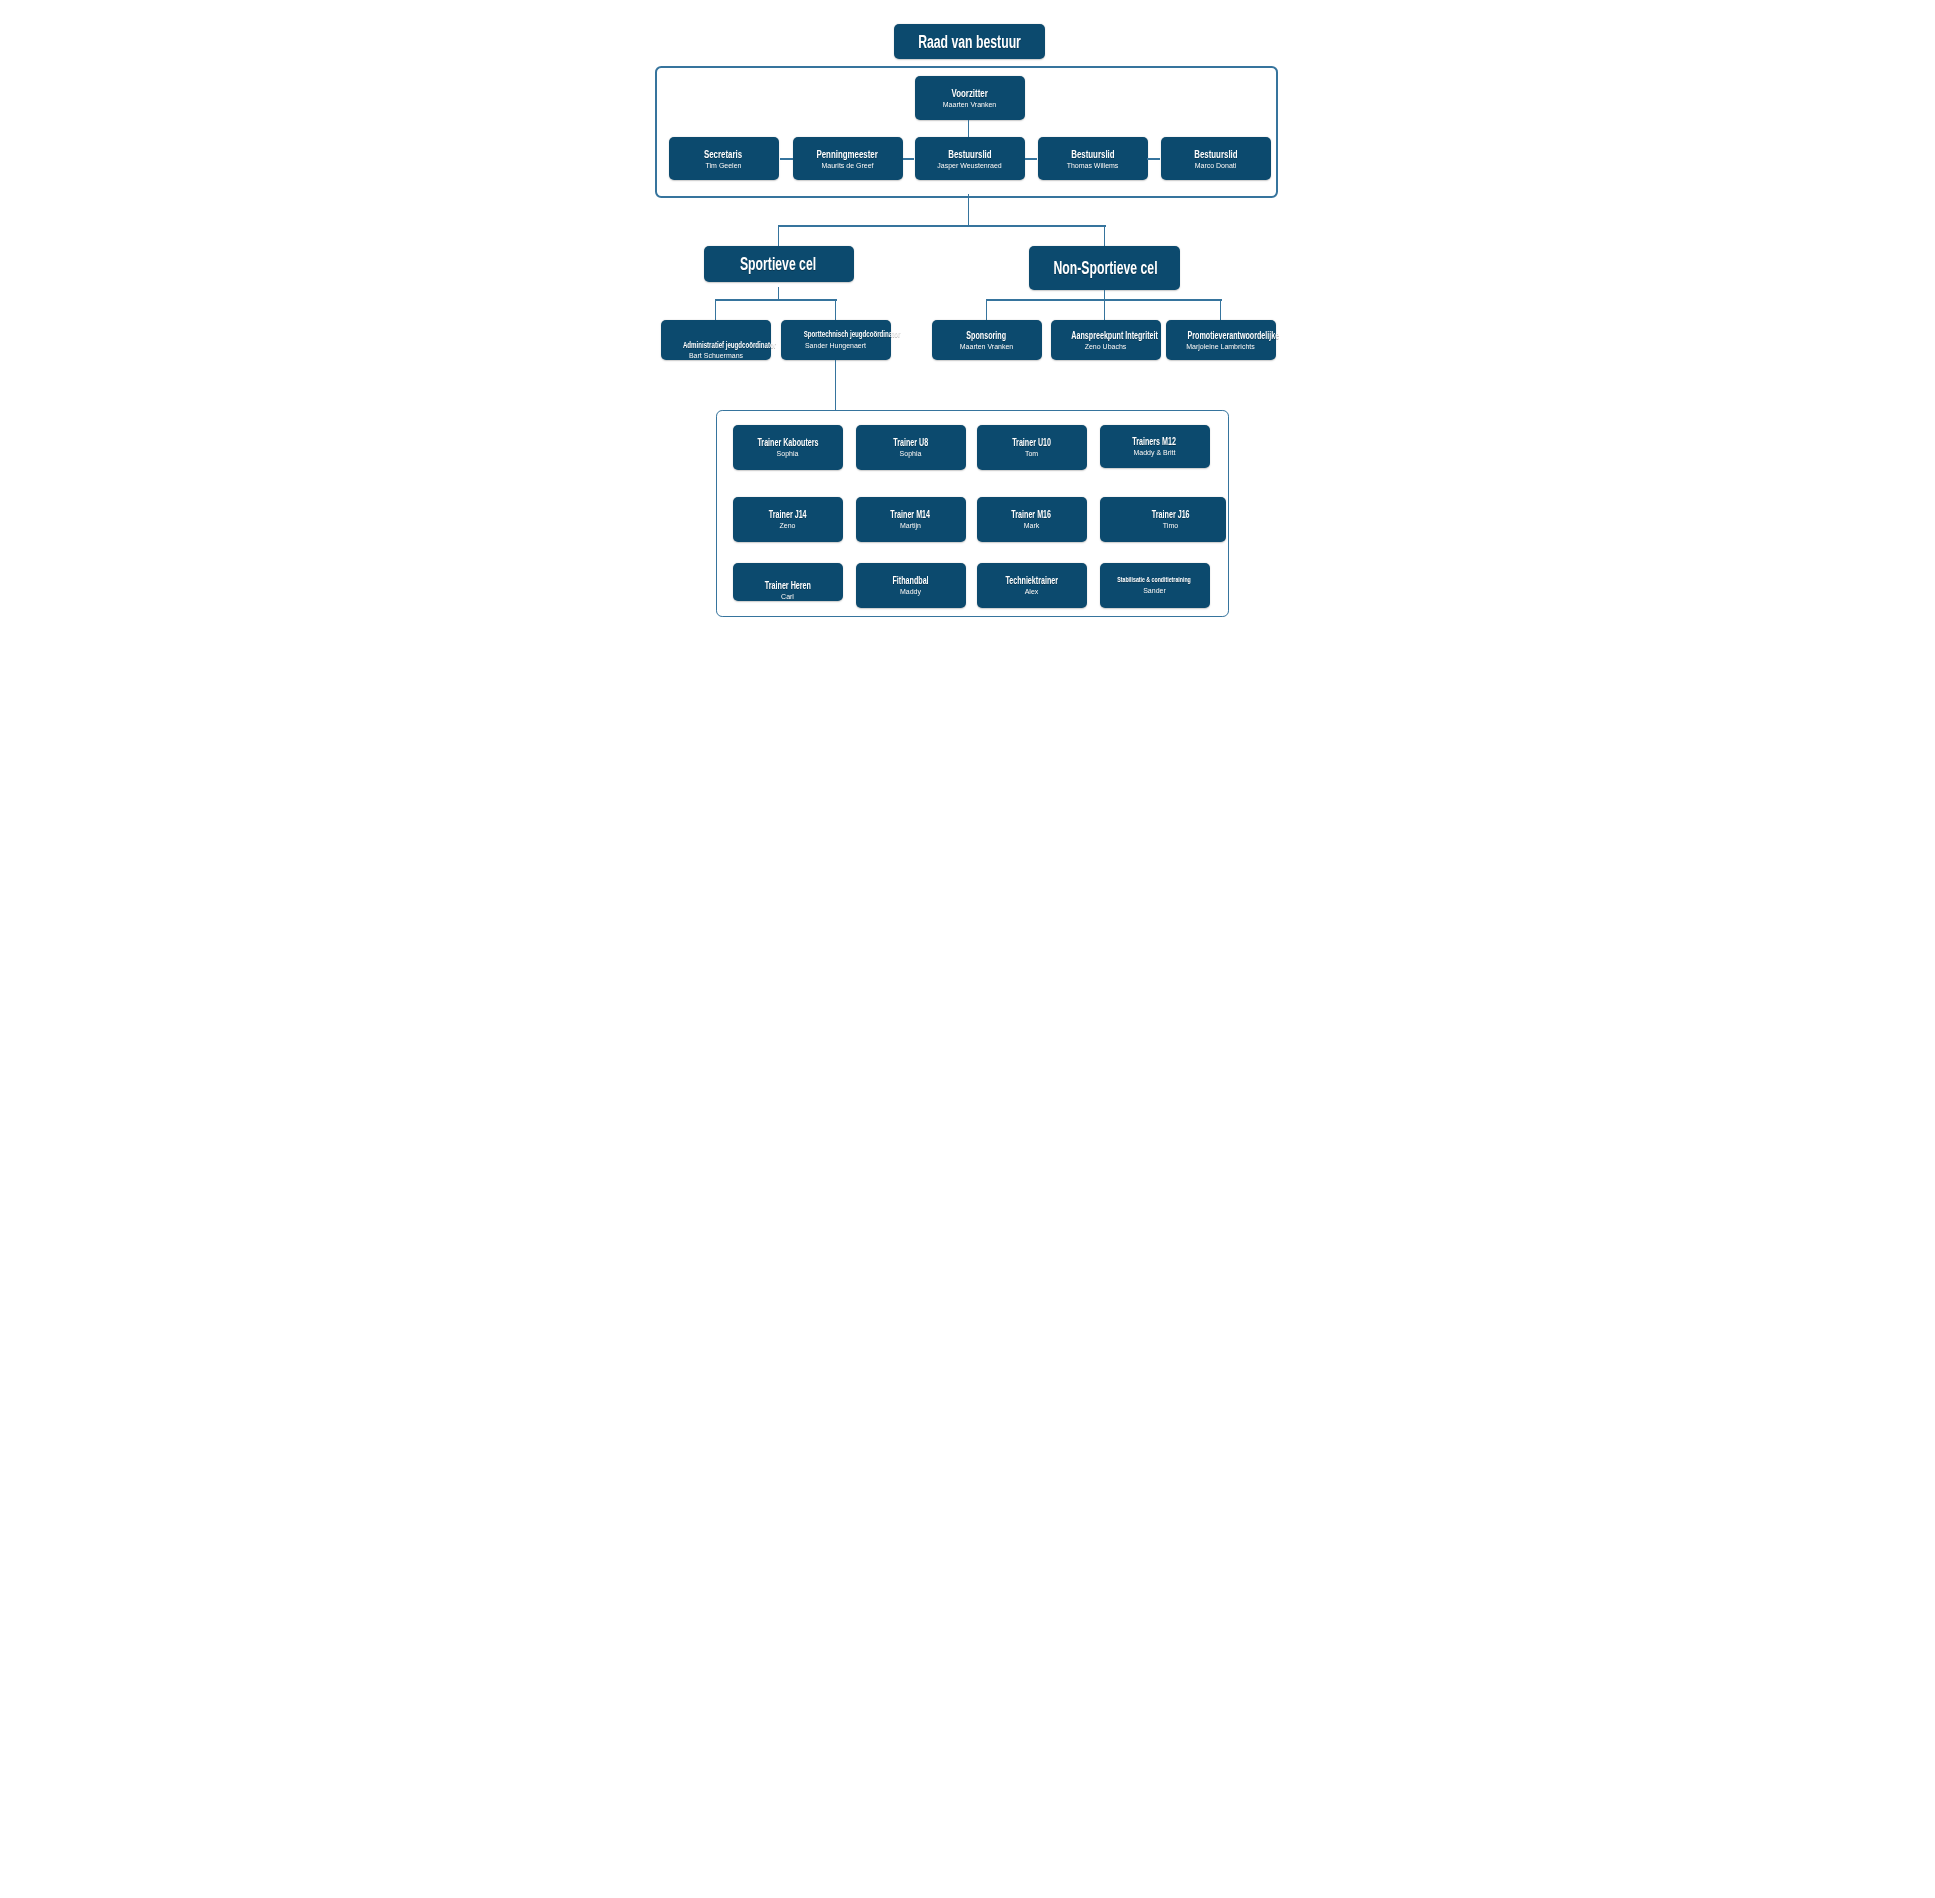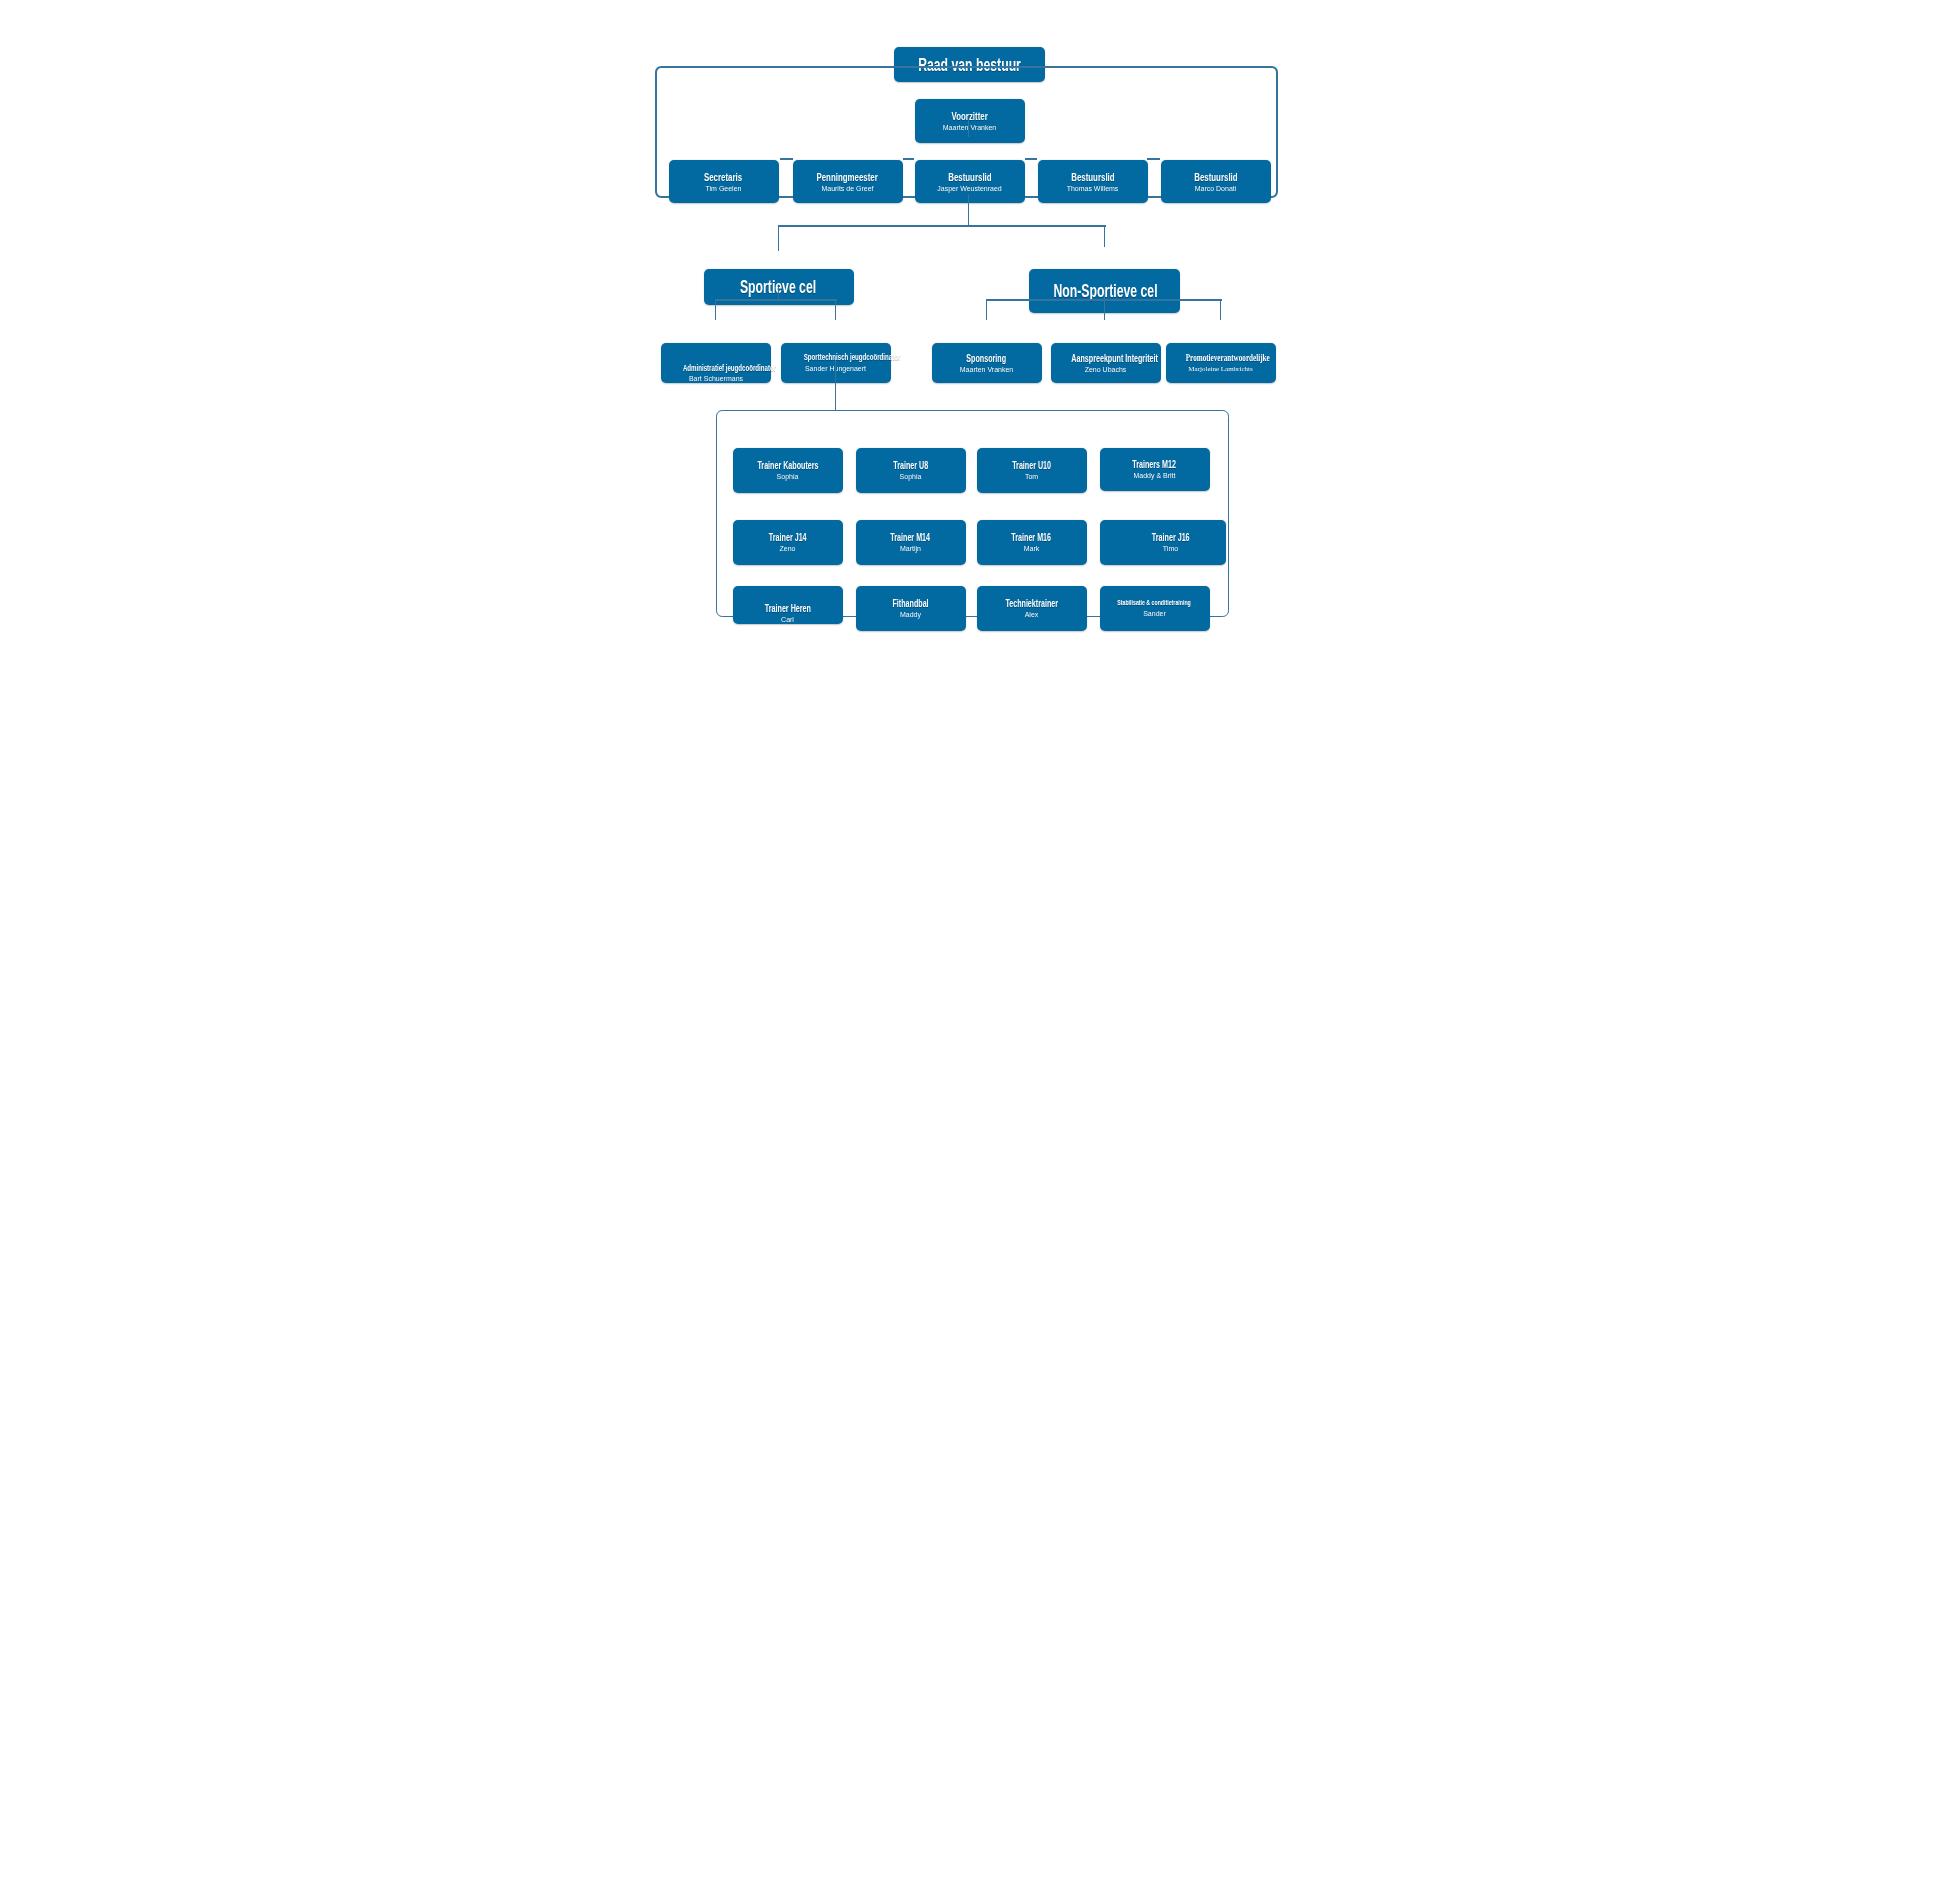--- a/index.html
+++ b/index.html
@@ -11,30 +11,29 @@
   .canvas {
     position: relative;
     width: 658px;
     height: 633px;
     margin: 0 auto;
     background: #ffffff;
     overflow: hidden;
   }
   .node {
     position: absolute;
-    background: #0369a1;
+    background: #0c4a6e;
     border-radius: 5px;
     color: #ffffff;
     display: flex;
     flex-direction: column;
     align-items: center;
     justify-content: center;
     text-align: center;
     box-shadow: 0 0.8px 1.5px rgba(0,0,0,0.22);
-    margin-top: 23px;
   }
   .frame {
     position: absolute;
     border: 2.3px solid #36749D;
     border-radius: 6.2px;
     background: transparent;
   }
   .frame.thin { border-width: 1.9px; }
   .line {
     position: absolute;
@@ -148,21 +147,21 @@
   </div>
 
   <div class="node chil" style="left:293px;top:320px;width:110px;height:40px;">
     <div class="t"><span class="inner">Sponsoring</span></div>
     <div class="name">Maarten Vranken</div>
   </div>
   <div class="node chil" style="left:412px;top:320px;width:110px;height:40px;">
     <div class="t"><span class="inner">Aanspreekpunt Integriteit</span></div>
     <div class="name">Zeno Ubachs</div>
   </div>
-  <div class="node chil" style="left:527px;top:320px;width:110px;height:40px;font-family:Liberation Serif, serif;">
+  <div class="node chil" style="left:527px;top:320px;width:110px;height:40px;">
     <div class="t"><span class="inner">Promotieverantwoordelijke</span></div>
     <div class="name">Marjoleine Lambrichts</div>
   </div>
 
   <div class="line" style="left:196px;top:360px;width:1.5px;height:50px;"></div>
 
   <div class="frame thin" style="left:77px;top:410px;width:511px;height:205px;"></div>
 
   <div class="node train" style="left:94px;top:425px;width:110px;height:45px;">
     <div class="t"><span class="inner">Trainer Kabouters</span></div>

